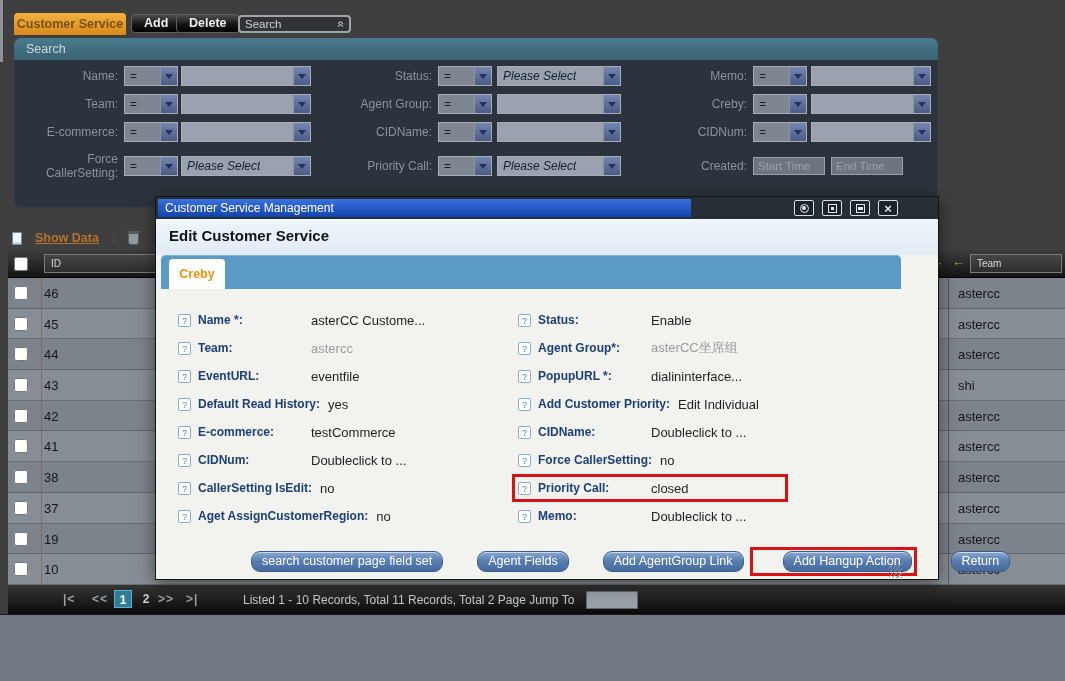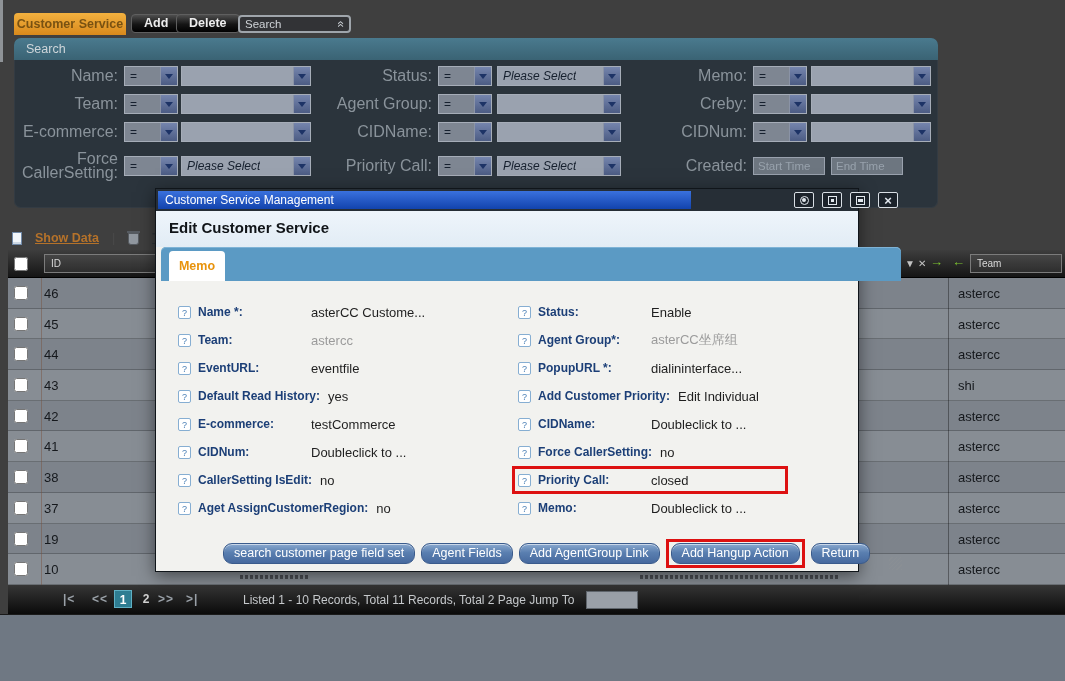--- a/index.html
+++ b/index.html
@@ -20,21 +20,21 @@
   .tsearch input { flex:1; min-width:0; background:transparent; border:none; outline:none;
     color:#cfd3d7; font-size:11.5px; padding-left:5px; font-family:"Liberation Sans",sans-serif; }
   .tsearch .collapse { color:#c8cdd2; font-size:12px; transform:rotate(90deg); margin-right:4px; cursor:pointer; }
 
   
   .panel { position:absolute; left:14px; top:38px; width:924px; height:170px;
     background:#2b343c; border-radius:7px; box-shadow:inset 0 0 0 1px rgba(255,255,255,.04); }
   .panel-head { position:absolute; left:14px; top:38px; width:924px; height:22px;
     background:linear-gradient(#4a7a8e,#3a6374); border-radius:7px 7px 0 0;
     color:#cfd6da; font-size:12.5px; line-height:22px; padding-left:12px; }
-  .slab { position:absolute; color:#8a939b; font-size:16px; text-align:right; width:104px; line-height:14px; }
+  .slab { position:absolute; color:#8a939b; font-size:12px; text-align:right; width:104px; line-height:14px; }
   .sel { position:absolute; height:20px; display:flex; align-items:center; justify-content:space-between;
     border:1px solid #a6adb8; background:#7e8692; cursor:pointer; }
   .sel.light { background:#9aa2af;font-style:italic; }
   .sel .txt { padding-left:5px; font-size:12px; color:#16202e; white-space:nowrap; overflow:hidden; }
   .sel .arr { width:17px; align-self:stretch; background:linear-gradient(#7585ad,#4c5c84);
     border-left:1px solid #8a93a6; display:flex; align-items:center; justify-content:center; }
   .sel .arr i { width:0; height:0; border:4px solid transparent; border-top:5px solid #1d3366; margin-top:5px; }
   .tinput { position:absolute; height:18px; width:72px; background:#6d7680; border:1px solid #99a1ad;
     color:#9aa3ad; font-size:11.5px; padding-left:4px; font-family:"Liberation Sans",sans-serif; }
   .tinput::placeholder { color:#98a2ac; opacity:1; }
@@ -75,21 +75,21 @@
   .pgnum { position:absolute; top:5px; width:18px; height:18px; text-align:center; line-height:18px;
     font-size:12px; font-weight:bold; color:#d0d0d0; cursor:pointer; }
   .pgnum.cur { background:#2e7d92; border:1px solid #5fb0c4; color:#fff; }
   .pgsummary { position:absolute; left:235px; top:8px; color:#c6c9cc; font-size:12px; }
   .jumpin { position:absolute; left:578px; top:6px; width:52px; height:18px; background:#9aa0a8;
     border:1px solid #60666d; }
 
   .bottom-area { position:absolute; left:0; top:614px; width:1065px; height:67px; background:#6f7883; border-top:1px solid #1a1a1a; }
 
   
-  .modal { position:absolute; left:155px; top:188px; width:704px; height:384px;
+  .modal { position:absolute; left:155px; top:196px; width:784px; height:384px;
     border:1px solid #10151a; box-shadow:0 4px 16px rgba(0,0,0,.5); background:#f2f2ef; }
   .mtitle { position:absolute; left:0; top:0; width:100%; height:22px; background:#262e36; }
   .mtitle .bluebar { position:absolute; left:2px; top:2px; width:533px; height:18px;
     background:linear-gradient(#3a71dd,#1243ad); color:#fff; font-size:12px; line-height:18px; padding-left:7px; }
   .winbtn { position:absolute; top:3px; width:20px; height:16px; border:1px solid #d9dfe5; border-radius:2px;
     background:#1c232b; display:flex; align-items:center; justify-content:center; cursor:pointer; }
   .ic-circ { width:9px; height:9px; border:1.5px solid #e2e8ee; border-radius:50%; position:relative; }
   .ic-circ::after { content:''; position:absolute; inset:1.5px; background:#e2e8ee; border-radius:50%; }
   .ic-max { width:9px; height:9px; border:1.5px solid #e2e8ee; position:relative; }
   .ic-max::after { content:''; position:absolute; left:2px; top:2px; width:3px; height:3px; background:#e2e8ee; }
@@ -113,21 +113,21 @@
     font-size:9px; line-height:12px; text-align:center; border-radius:2px; margin-right:7px; cursor:pointer; }
   .flabel { color:#1c3f77; font-weight:bold; font-size:12px; min-width:113px; padding-right:8px; white-space:nowrap; }
   .fvalue { color:#1f1f1f; font-size:13px; white-space:nowrap; cursor:pointer; }
   .frow.muted .fvalue { color:#9b9b9b; }
   .frow.redbox { border:3px solid #dd1111; width:276px; margin-left:-6px; padding-left:3px; }
 
   .btnrow { position:absolute; left:67px; top:350px; display:flex; align-items:center; gap:6px; }
   .mbtn { height:21px; padding:0 10px; background:linear-gradient(#8aa9cf,#5a7fb0 45%,#46699e);
     border:1px solid #3a5b8c; border-radius:9px; color:#fff; font-size:12.5px; line-height:19px;
     box-shadow:inset 0 1px 0 rgba(255,255,255,.55); cursor:pointer; white-space:nowrap;
-    font-family:"Liberation Sans",sans-serif; }
+    font-family:"Liberation Sans",sans-serif;margin-left:28px; }
   .redwrap { border:3px solid #dd1111; padding:1px 2px; }
   .resize { position:absolute; left:733px; top:368px; width:13px; height:13px;
     background:repeating-linear-gradient(135deg, transparent 0 2px, #8a8f94 2px 3px); cursor:nwse-resize; }
 </style>
 </head>
 <body>
 
 <div id="canvas">
 
   <div class="edge-strip"></div>
@@ -394,21 +394,21 @@
           <span class="ic-rest"></span>
         </span>
       <span class="winbtn" style="left:722px">
           <span class="ic-x">×</span>
         </span>
     </div>
     <div class="mhead">
       <h1>Edit Customer Service</h1>
     </div>
     <div class="tabstrip">
-      <div class="tab-active">Memo</div>
+      <div class="tab-active">Creby</div>
     </div>
 
     <div class="fcol left">
       <div class="frow">
           <span class="hicon">?</span>
           <span class="flabel">Name *:</span>
           <span class="fvalue">asterCC Custome...</span>
         </div>
       <div class="frow muted">
           <span class="hicon">?</span>

